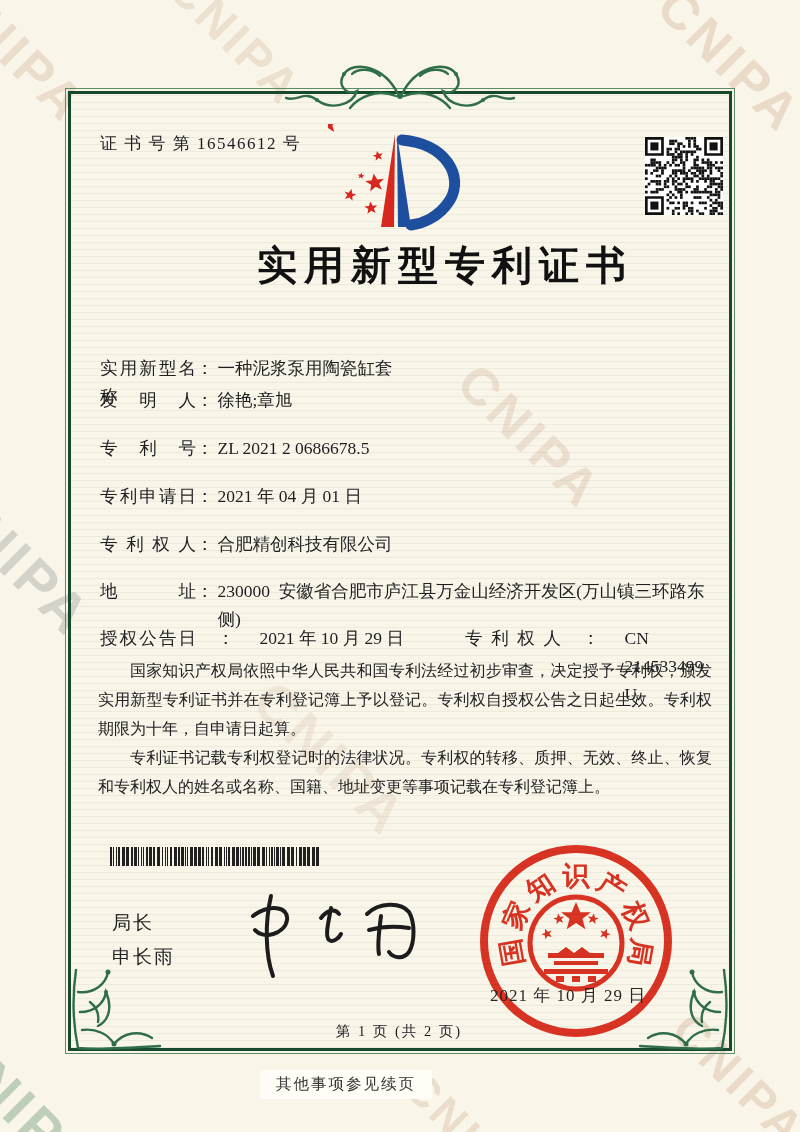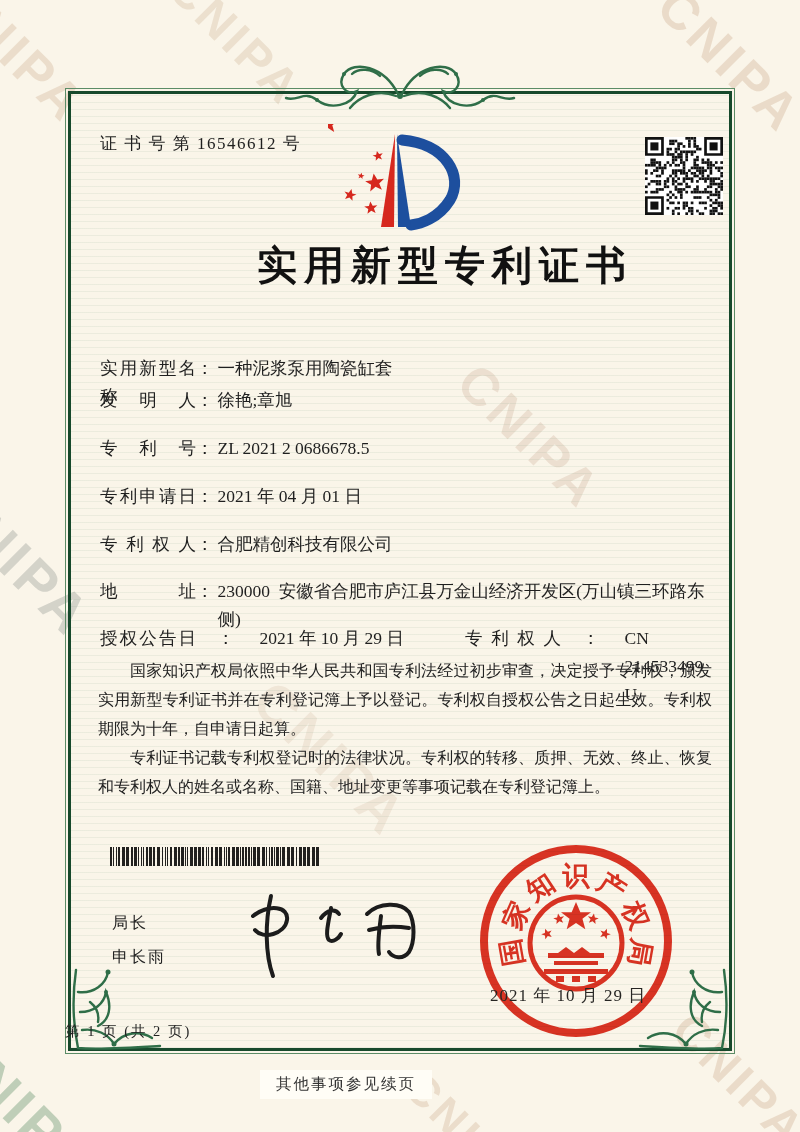--- a/index.html
+++ b/index.html
@@ -61,34 +61,34 @@
     position:absolute;z-index:3;left:98px;top:656px;width:614px;
     font-size:16px;line-height:29px;text-align:justify;color:#222;
   }
   .paras p{margin:0;text-indent:2em;}
 
   
   .barcode{z-index:3;left:110px;top:847px;mix-blend-mode:multiply;}
   .director{
     z-index:3;left:112px;top:906px;
     font-family:"Liberation Sans","DejaVu Sans",sans-serif;
-    font-size:16px;line-height:34px;color:#222;letter-spacing:2px;
+    font-size:19px;line-height:34px;color:#222;letter-spacing:2px;
   }
   .signature{z-index:4;left:225px;top:882px;}
   .seal{z-index:5;left:476px;top:841px;mix-blend-mode:multiply;opacity:.95;}
   .seal-ch{
     font-size:27px;font-weight:bold;fill:#dc2a1a;text-anchor:middle;
     font-family:"Liberation Serif","DejaVu Serif",serif;
   }
   .seal-date{
     font-size:17px;fill:#1a1a1a;text-anchor:middle;letter-spacing:1px;
     font-family:"Liberation Serif","DejaVu Serif",serif;
   }
   .page-info{
-    z-index:3;left:65px;top:1022px;width:668px;text-align:left;
+    z-index:3;left:65px;top:1022px;width:668px;text-align:center;
     font-size:14.5px;letter-spacing:2px;
   }
   .cont-note{
     z-index:6;left:0;top:1070px;width:692px;text-align:center;
   }
   .cont-note span{
     display:inline-block;background:#fffdf6;padding:4px 16px;
     font-size:15.5px;letter-spacing:2px;color:#333;
   }
 

